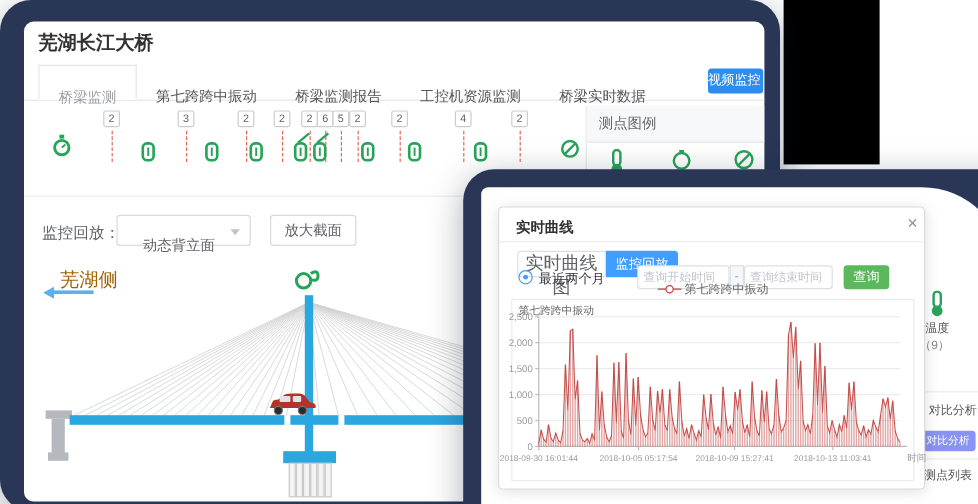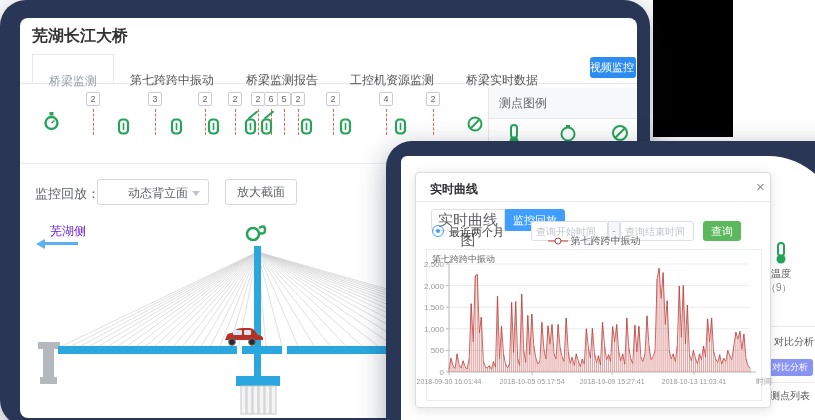--- a/index.html
+++ b/index.html
@@ -15,23 +15,23 @@
   .tab.active{background:#fff;border:1px solid #e4e7ed;border-bottom:1px solid #fff;color:#9aa0a6;margin-bottom:-1px}
   .btn-blue{background:#2d8cf0;color:#fff;border-radius:3px;font-size:11px;cursor:pointer}
   .badge{position:absolute;width:14px;height:14px;border:1px solid #ccc;background:#fff;color:#666;font-size:9px;line-height:12px;text-align:center;border-radius:2px}
   .dash{position:absolute;width:0;height:26px;border-left:1px dashed #e0695a}
   .slash{position:absolute;width:12px;height:0;border-top:2px solid #27a35a;transform:rotate(-40deg)}
   .panel-border{border-left:1px solid #e8e8e8}
   .panel-head{background:#f7f8fa;border-bottom:1px solid #e8e8e8;font-size:12px;color:#666;line-height:30px;padding-left:10px}
   .divider{background:#ebebeb}
   .ctl-label{font-size:13px;color:#606266}
   .select-box,.btn-plain{border:1px solid #d9d9d9;border-radius:3px;background:#fff;font-size:12px;color:#606266;text-align:center;cursor:pointer}
-  .select-box{text-align:right;padding:1px 20px 0 12px;position:relative}
+  .select-box{text-align:center;padding:12px 20px 0 12px;position:relative}
   .caret{position:absolute;right:8px;top:11px;width:0;height:0;border-left:4px solid transparent;border-right:4px solid transparent;border-top:5px solid #c0c4cc}
-  .side-label{color:#6d28d9;font-size:12px}
+  .side-label{color:#a16207;font-size:16px}
   .arrow-left{position:absolute;height:0;border-top:3px solid #5bb0f0;width:34px}
   .arrow-left:before{content:"";position:absolute;left:-8px;top:-6px;border-right:9px solid #5bb0f0;border-top:5px solid transparent;border-bottom:5px solid transparent}
   
   .dialog{position:absolute;background:#fff;border:1px solid #dcdcdc;border-radius:4px;box-shadow:0 2px 12px rgba(0,0,0,.12)}
   .dlg-title{font-size:12px;color:#303133;font-weight:bold}
   .dlg-close{font-size:15px;color:#909399;cursor:pointer;line-height:14px}
   .dlg-tab1{border:1px solid #dcdfe6;border-radius:3px 0 0 3px;background:#fff;color:#606266;font-size:15px;text-align:center;line-height:20px;cursor:pointer}
   .dlg-tab2{border:1px solid #409eff;border-radius:0 3px 3px 0;background:#409eff;color:#fff;font-size:11px;text-align:center;line-height:20px;cursor:pointer}
   .radio{width:12px;height:12px;border:1px solid #409eff;border-radius:50%;position:relative;cursor:pointer}
   .radio:before{content:"";position:absolute;left:3px;top:3px;width:4px;height:4px;border-radius:50%;background:#409eff}

